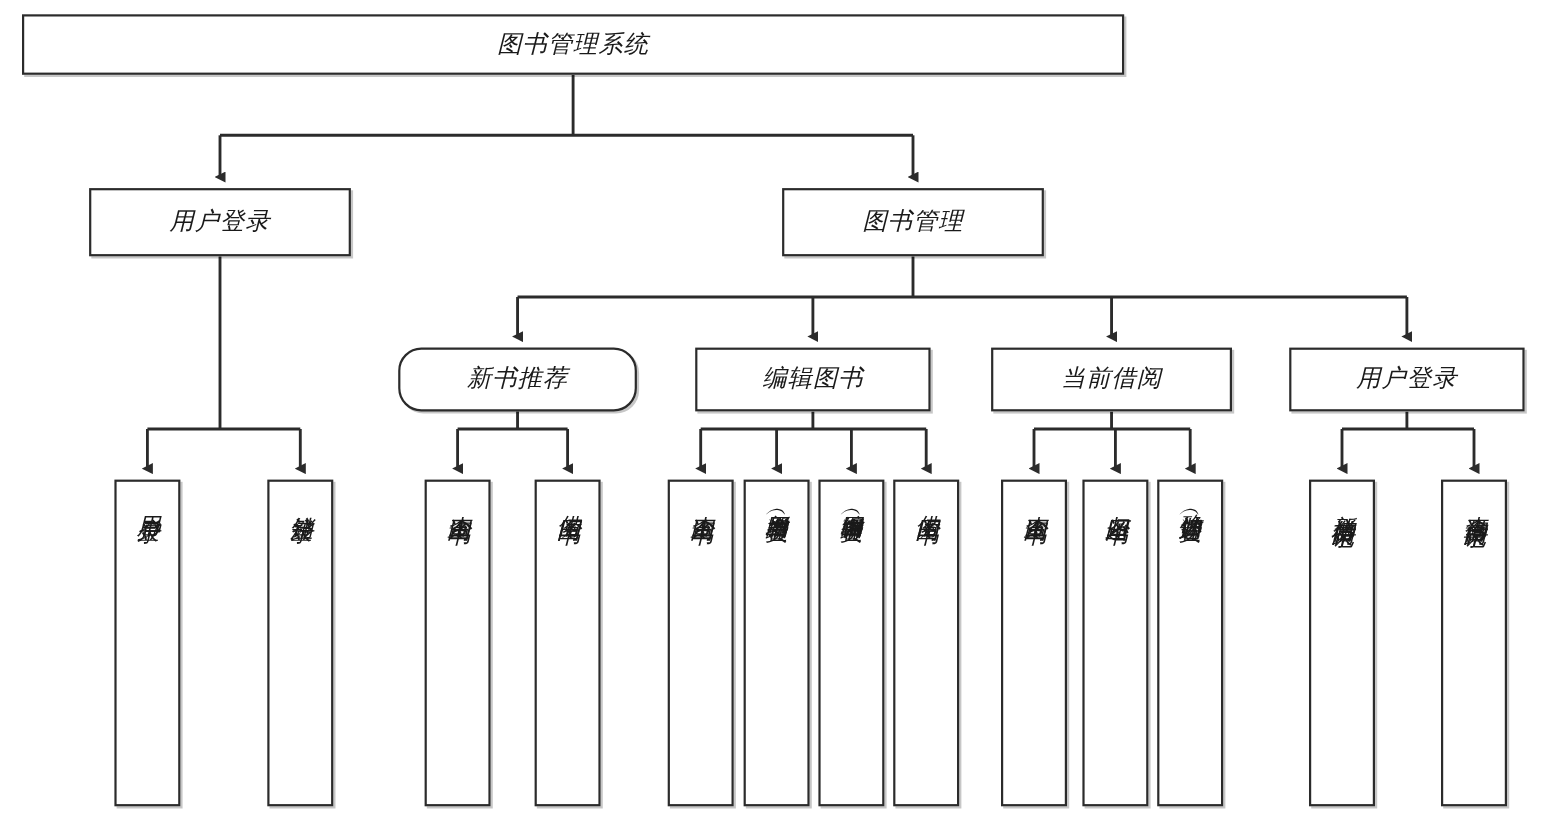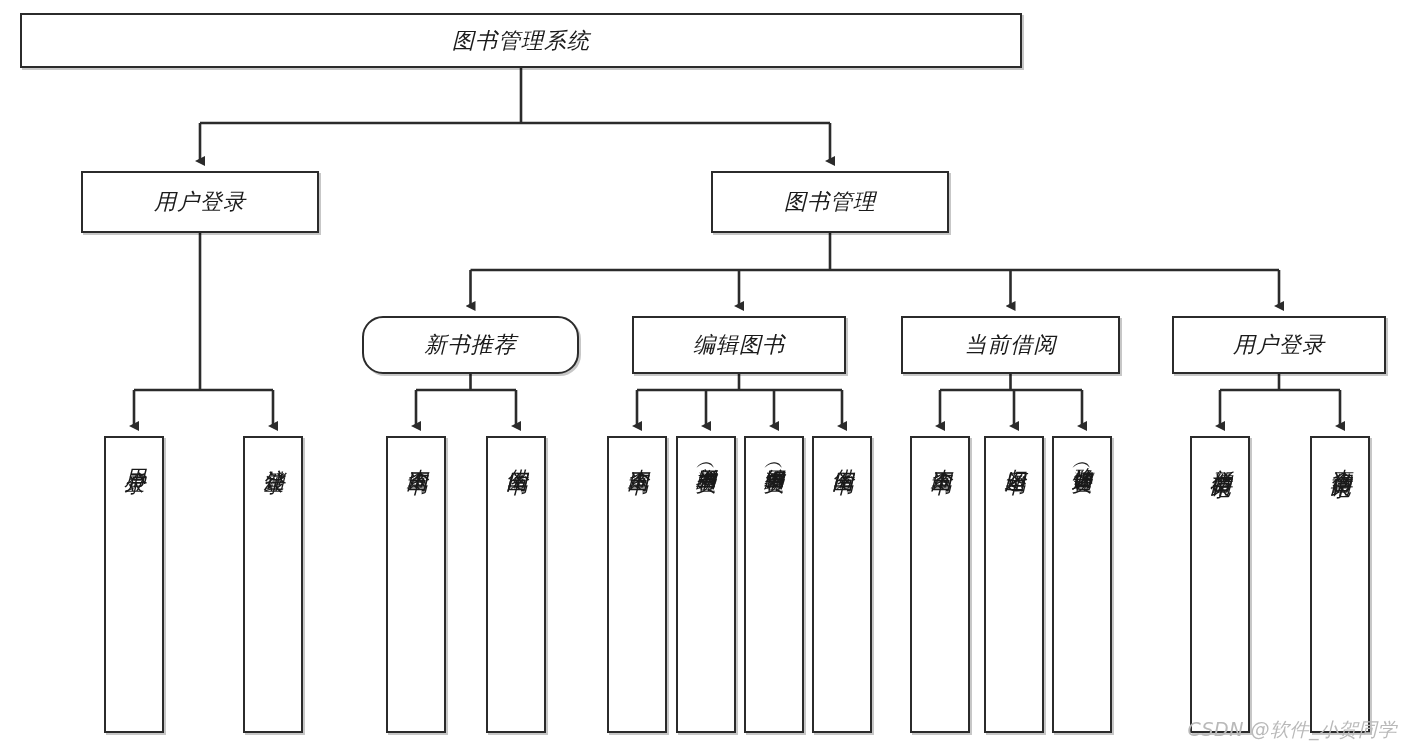--- a/index.html
+++ b/index.html
@@ -169,14 +169,13 @@
         <span class="label">确认归还（管理员）</span>
       </div>
       <div class="node v" style="left: 1190px; top: 436px; width: 60px; height: 297px;">
         <span class="label">新增借阅记录</span>
       </div>
       <div class="node v" style="left: 1310px; top: 436px; width: 60px; height: 297px;">
         <span class="label">查询借阅记录</span>
       </div>
     </div>
 
-  <div id="watermark">CSDN @软件_小贺同学</div>
 </div>
 
 </body></html>

